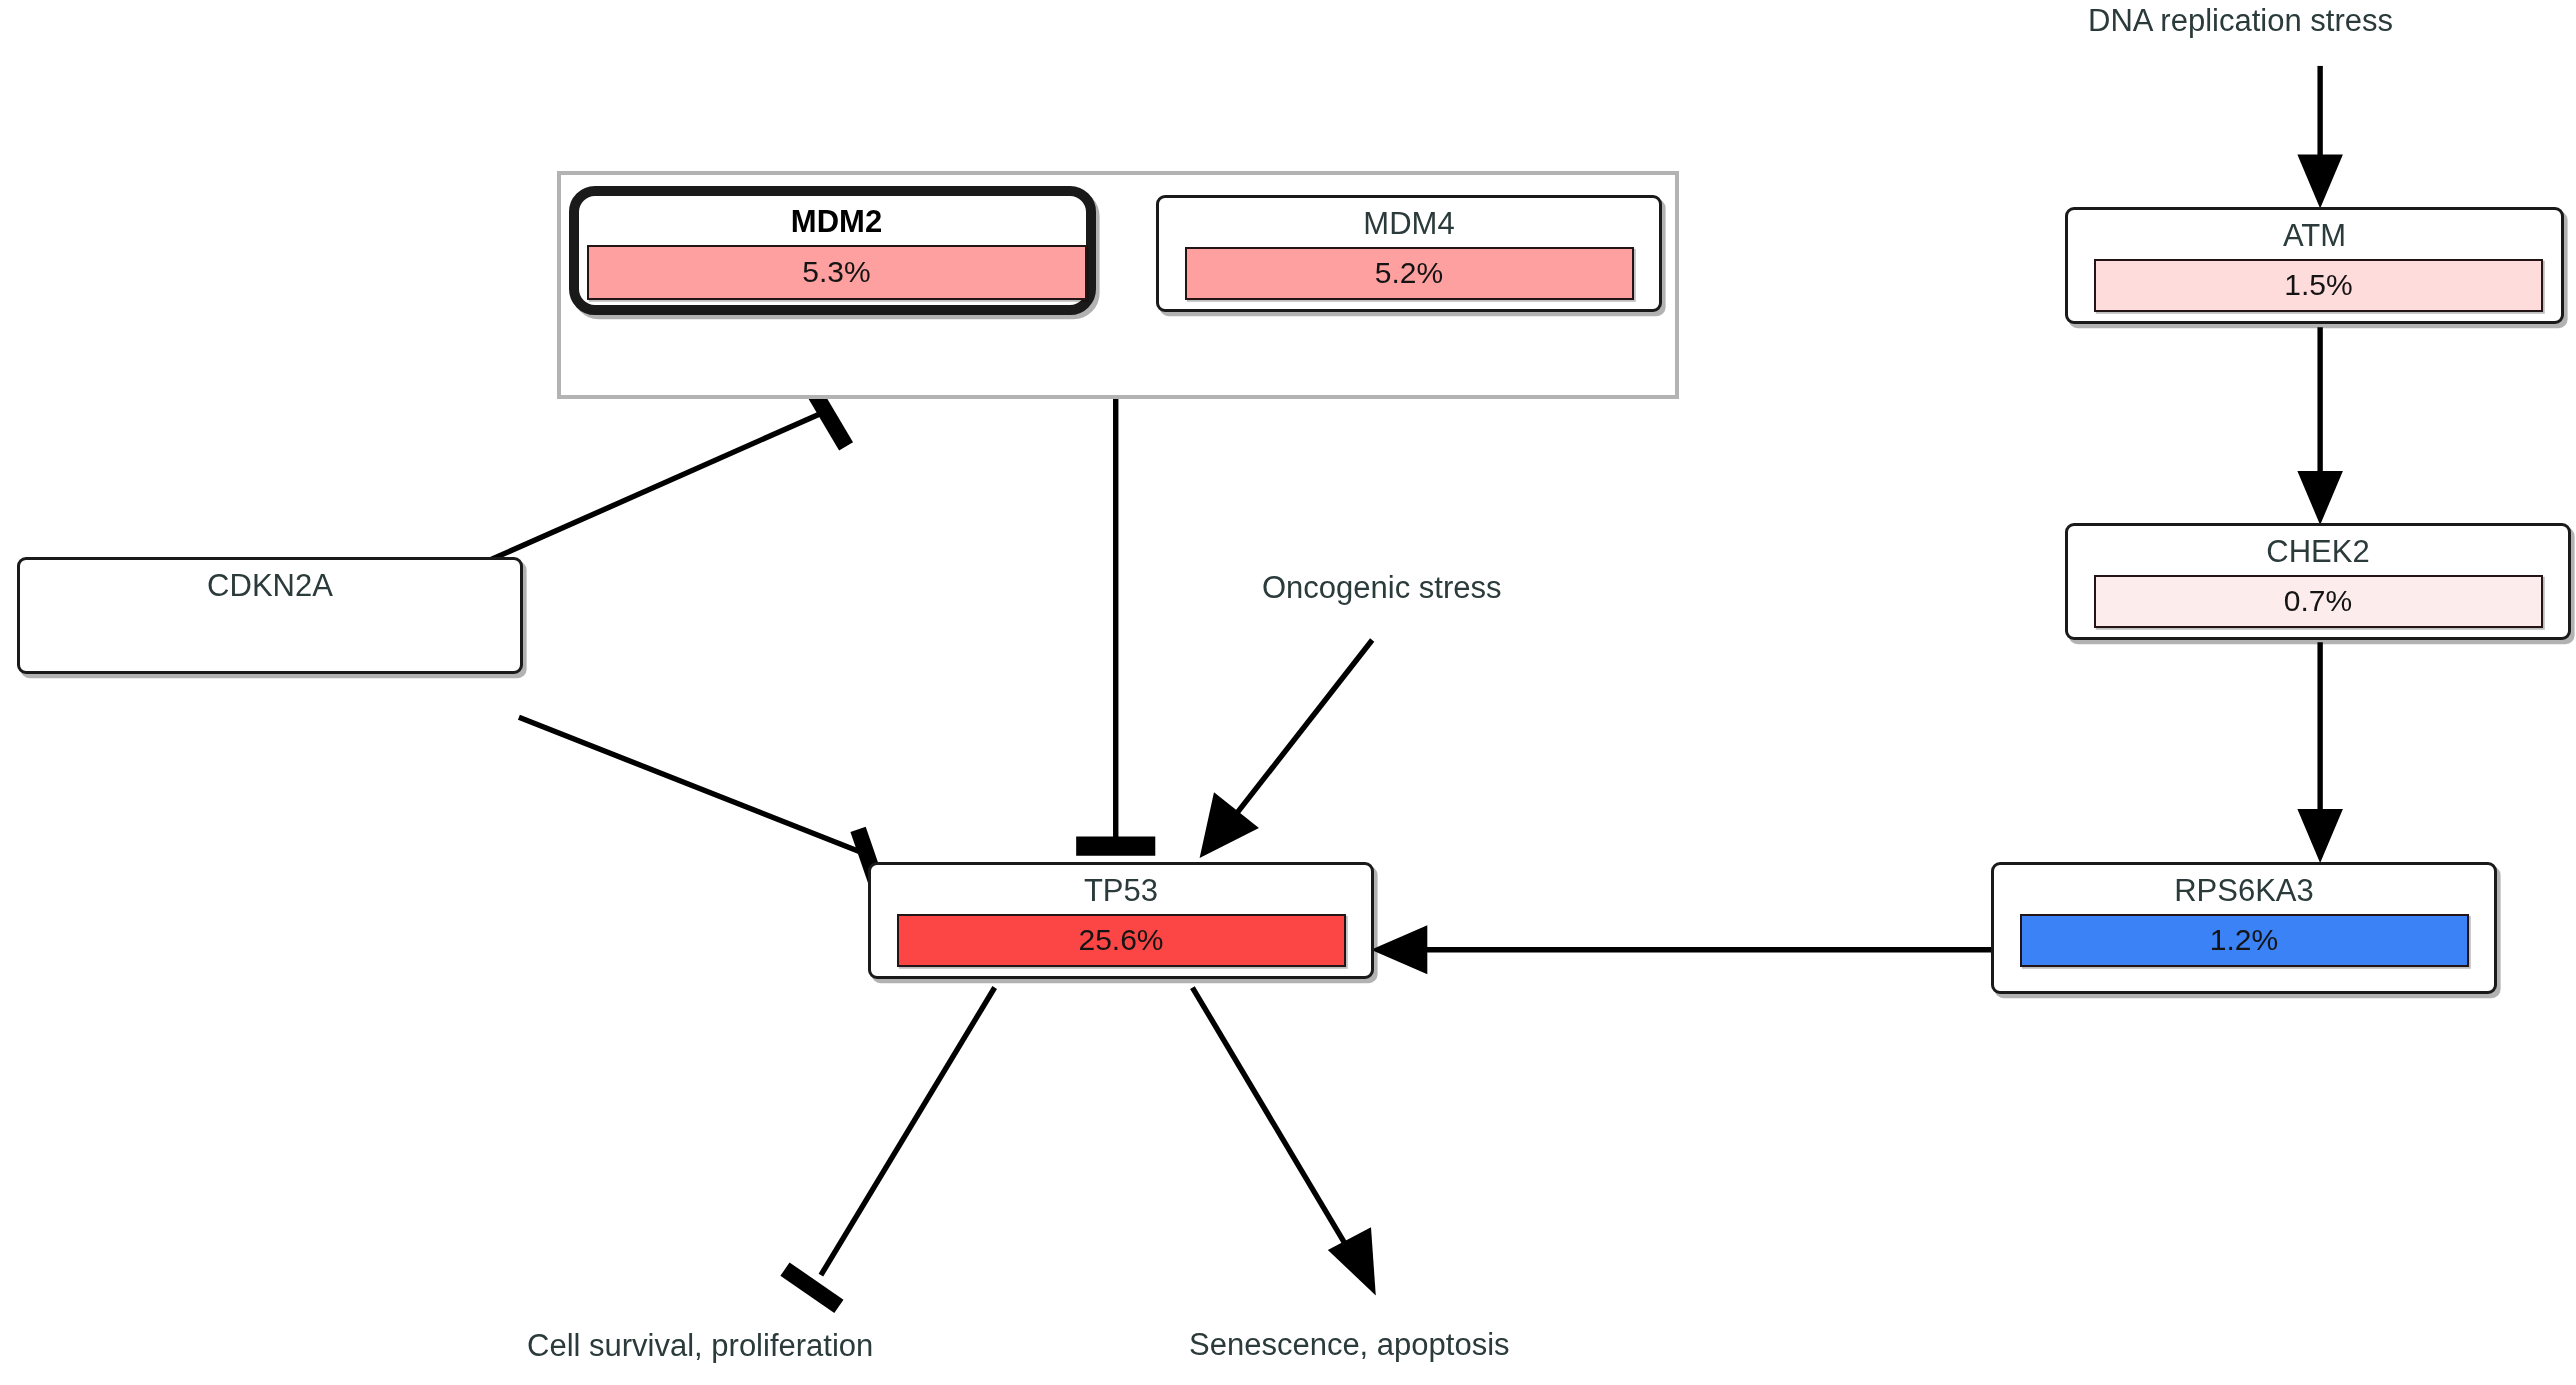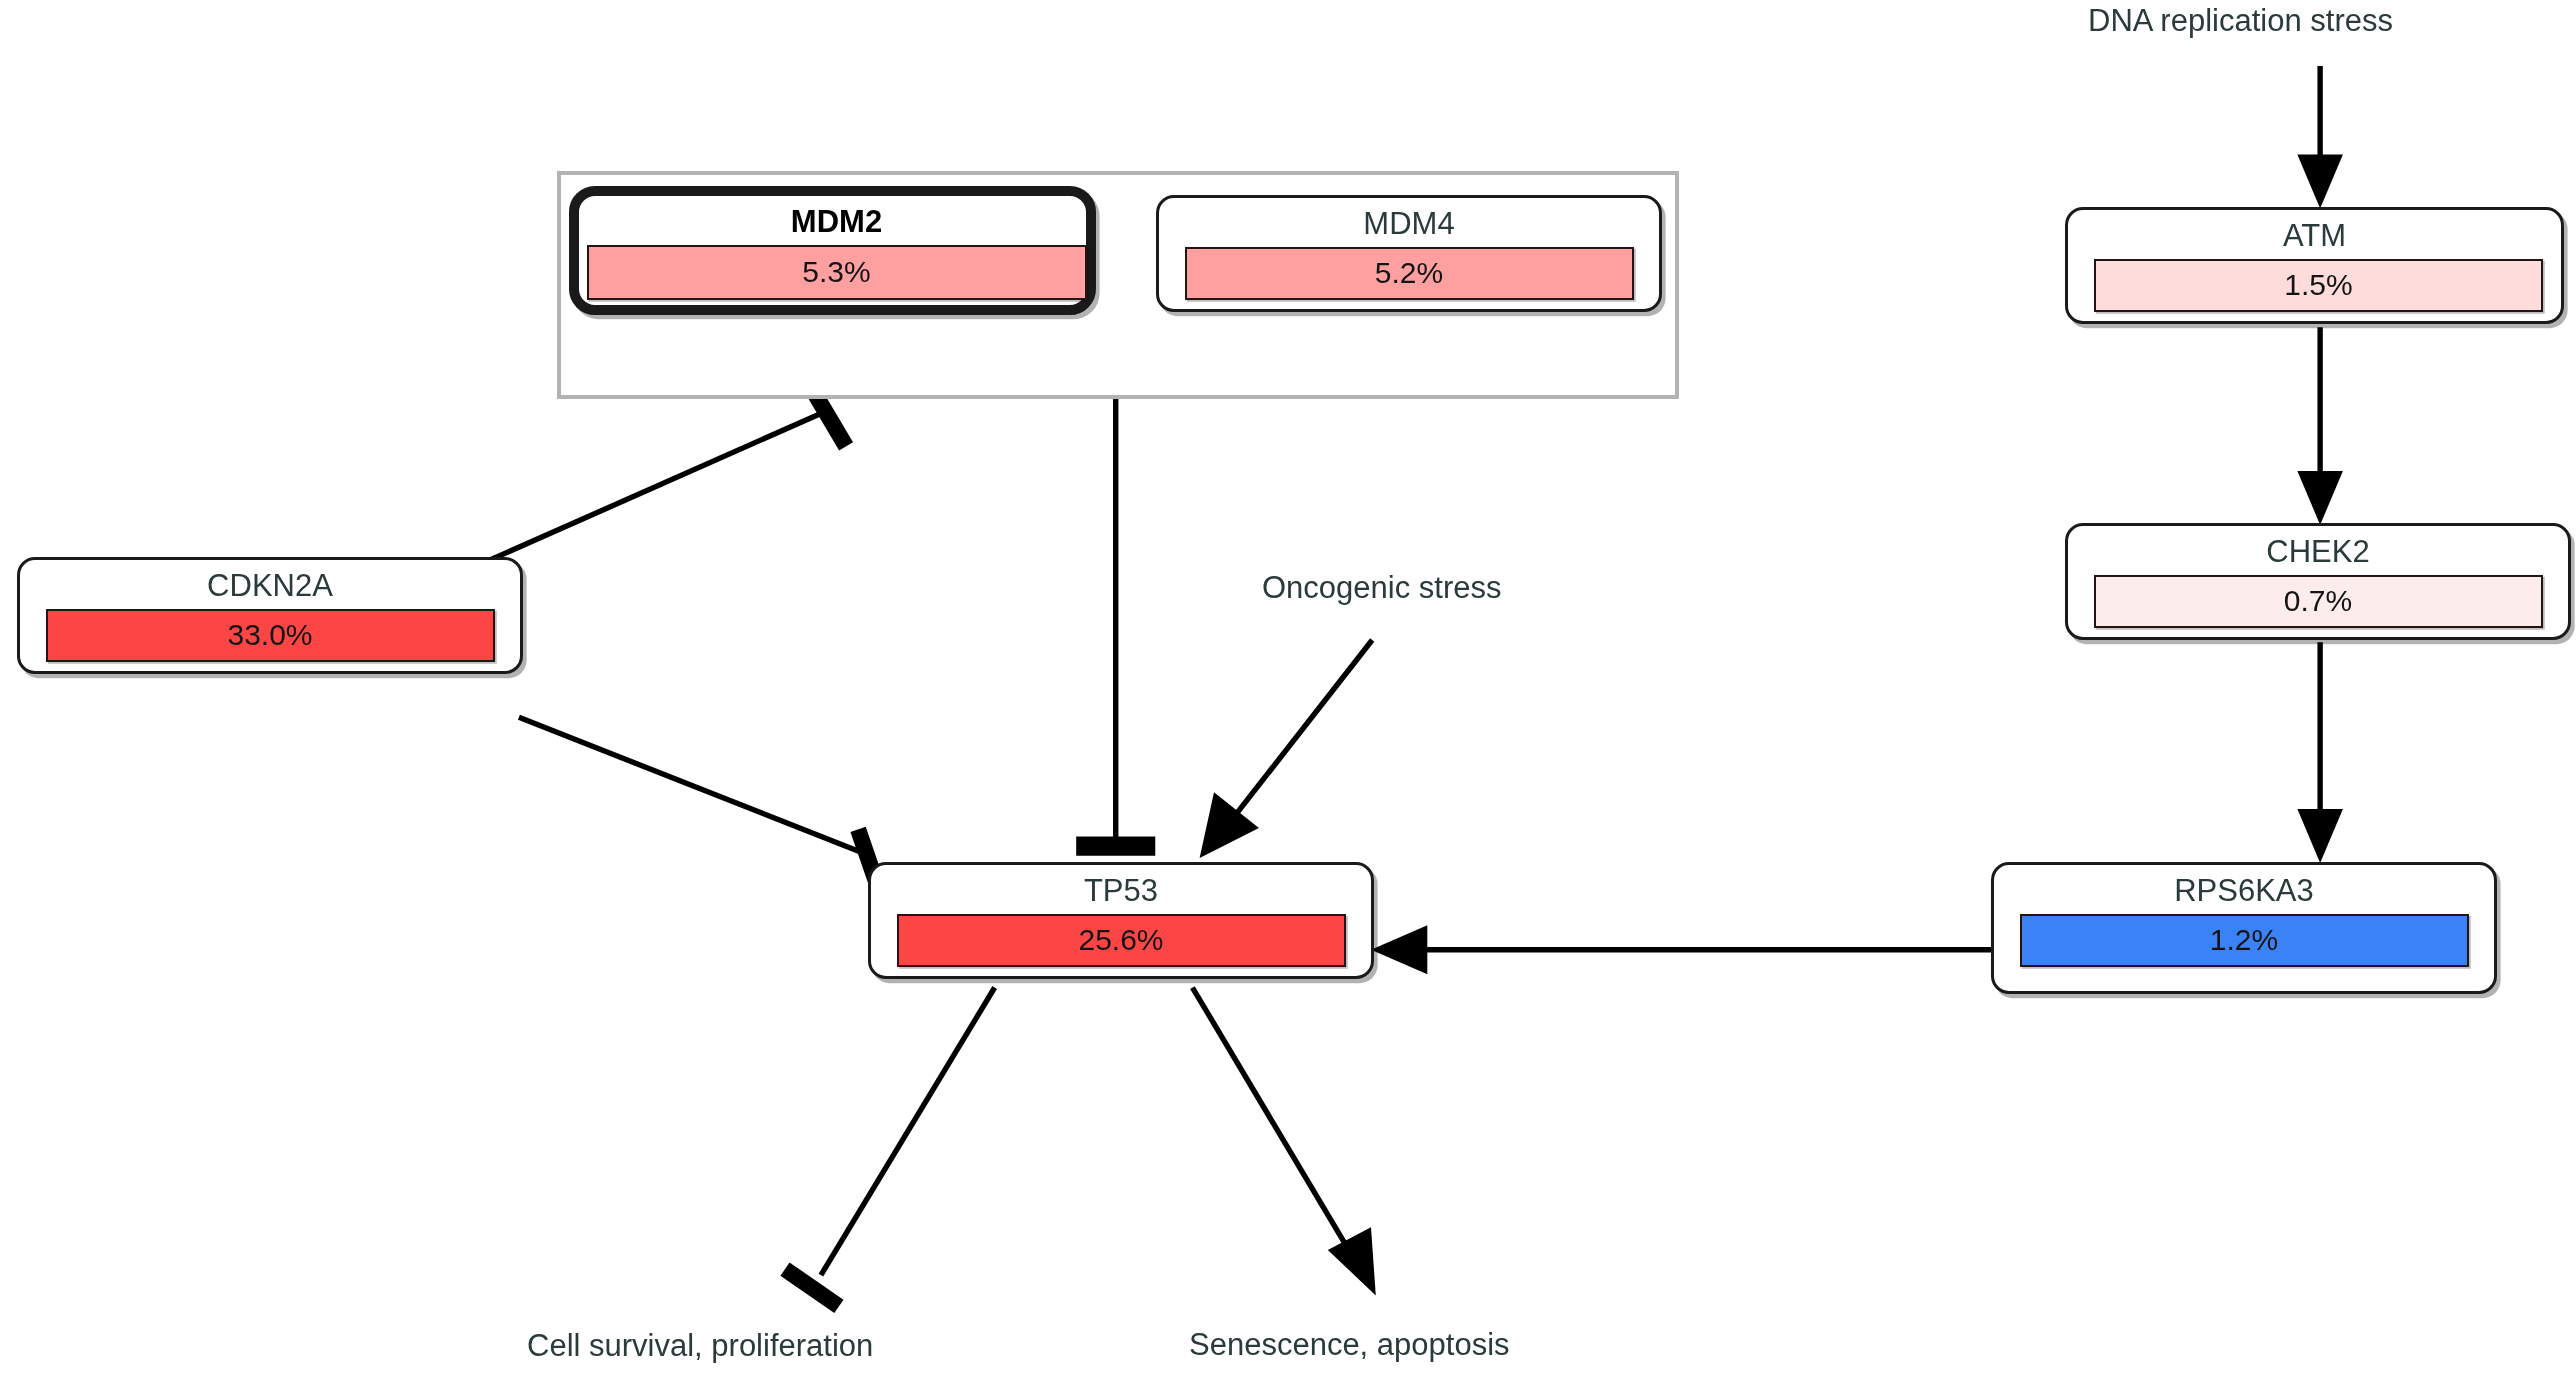--- a/index.html
+++ b/index.html
@@ -19,21 +19,21 @@
     background:#ffffff;
     box-sizing:border-box;
   }
 
   
   .node{
     position:absolute;
     box-sizing:border-box;
     background:#ffffff;
     border:3px solid #1a1a1a;
-    border-radius:18px;
+    border-radius:9px;
     box-shadow:3.6px 4.2px 0 rgba(0,0,0,.30);
     display:flex;
     flex-direction:column;
     align-items:center;
   }
   .node.highlight{
     border-width:10.2px;
     border-radius:26px;
     box-shadow:3.6px 4.2px 0 rgba(0,0,0,.30);
   }
@@ -139,23 +139,20 @@
 
   <div class="node" id="node-mdm4" style="left: 1156px; top: 195px; width: 506px; height: 117px;">
     <span class="node-label">MDM4</span>
     <div class="node-bar" id="bar-mdm4" style="width: 449px; height: 53px; background: rgb(255, 160, 160);">
       <span class="node-pct">5.2%</span>
     </div>
   </div>
 
   <div class="node" id="node-cdkn2a" style="left: 17px; top: 557px; width: 506px; height: 117px;">
     <span class="node-label">CDKN2A</span>
-    <div class="node-bar" id="bar-cdkn2a" style="width: 449px; height: 53px; background: rgb(252, 70, 70);">
-      <span class="node-pct">33.0%</span>
-    </div>
   </div>
 
   <div class="node" id="node-tp53" style="left: 868px; top: 862px; width: 506px; height: 117px;">
     <span class="node-label">TP53</span>
     <div class="node-bar" id="bar-tp53" style="width: 449px; height: 53px; background: rgb(252, 70, 70);">
       <span class="node-pct">25.6%</span>
     </div>
   </div>
 
   <div class="node" id="node-atm" style="left: 2065px; top: 207px; width: 499px; height: 117px;">

